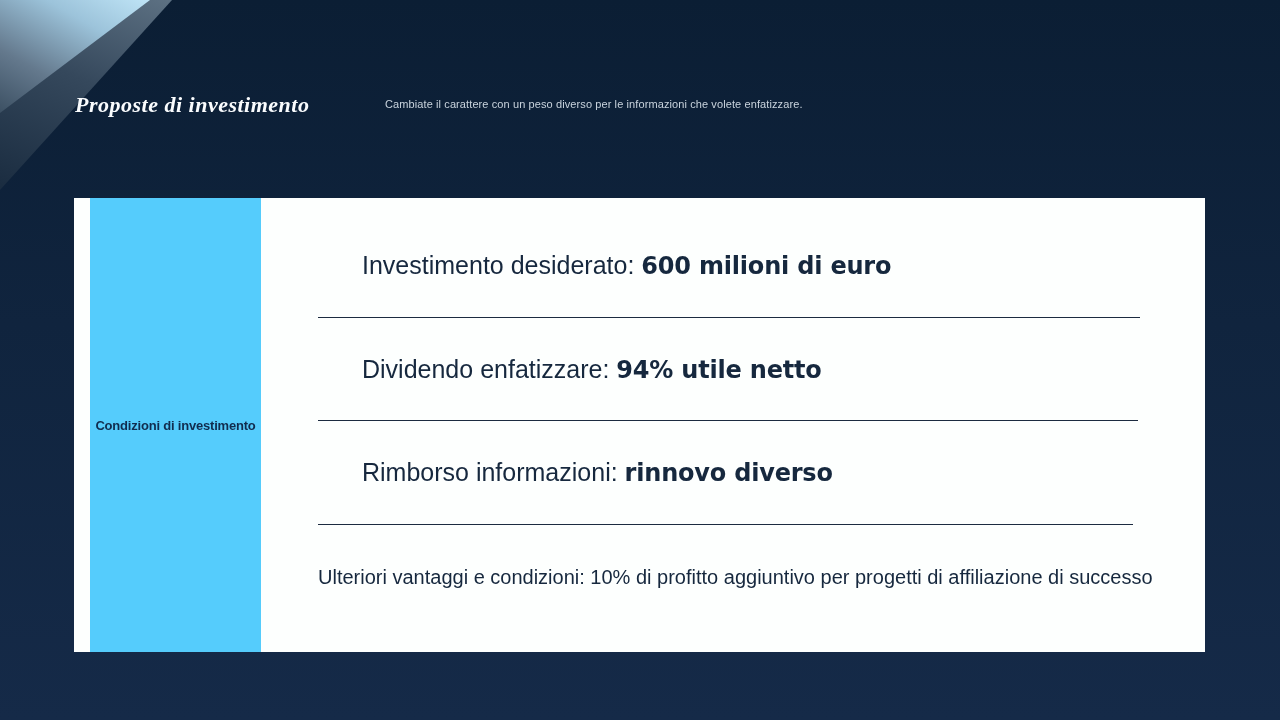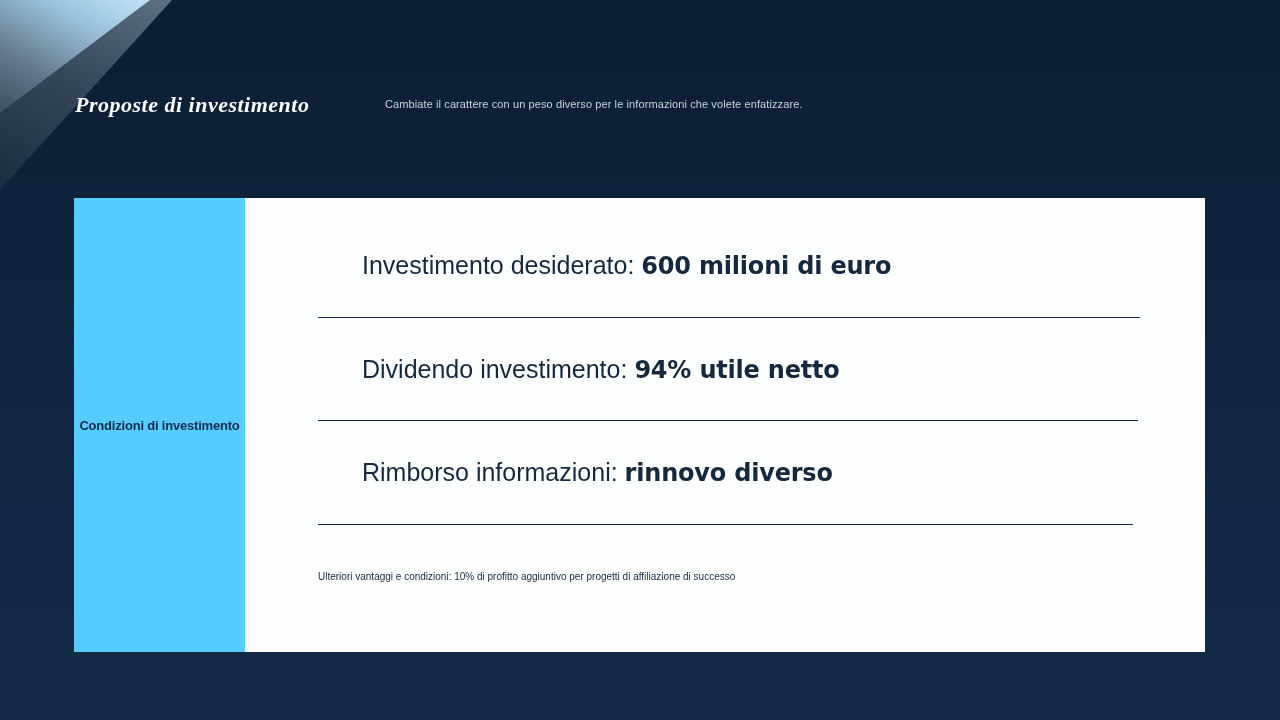--- a/index.html
+++ b/index.html
@@ -50,21 +50,21 @@
     white-space: nowrap;
   }
 
   
   .card {
     position: absolute; left: 74px; top: 198px;
     width: 1131px; height: 454px;
     background: #fdfffe;
   }
   .card-sidebar {
-    position: absolute; left: 0; top: 0;
+    position: absolute; left: 16px; top: 0;
     width: 171px; height: 100%;
     background: #55ccfc;
     display: flex;
     align-items: center;
     justify-content: center;
     text-align: left;
     padding: 0 3px;
   }
   .card-sidebar-label {
     font-size: 13px;
@@ -91,21 +91,21 @@
   .divider {
     position: absolute; left: 73px;
     height: 1px;
     background: #1c2b40;
   }
   .divider-1 { top: 119px; width: 822px; }
   .divider-2 { top: 222px; width: 820px; }
   .divider-3 { top: 326px; width: 815px; }
   .footnote {
     position: absolute; left: 73px; top: 369px;
-    font-size: 10px;
+    font-size: 20px;
     line-height: 20px;
     font-weight: 400;
     color: #16283e;
     white-space: nowrap;
   }
 </style>
 </head>
 <body>
 
 <div id="slide">
@@ -124,21 +124,21 @@
     </aside>
 
     <div class="card-body">
 
       <div class="row row-1">
         <span class="lbl">Investimento desiderato: </span><span class="val">600 milioni di euro</span>
       </div>
       <div class="divider divider-1"></div>
 
       <div class="row row-2">
-        <span class="lbl">Dividendo investimento: </span><span class="val">94% utile netto</span>
+        <span class="lbl">Dividendo enfatizzare: </span><span class="val">94% utile netto</span>
       </div>
       <div class="divider divider-2"></div>
 
       <div class="row row-3">
         <span class="lbl">Rimborso informazioni: </span><span class="val">rinnovo diverso</span>
       </div>
       <div class="divider divider-3"></div>
 
       <p class="footnote">Ulteriori vantaggi e condizioni: 10% di profitto aggiuntivo per progetti di affiliazione di successo</p>
 

